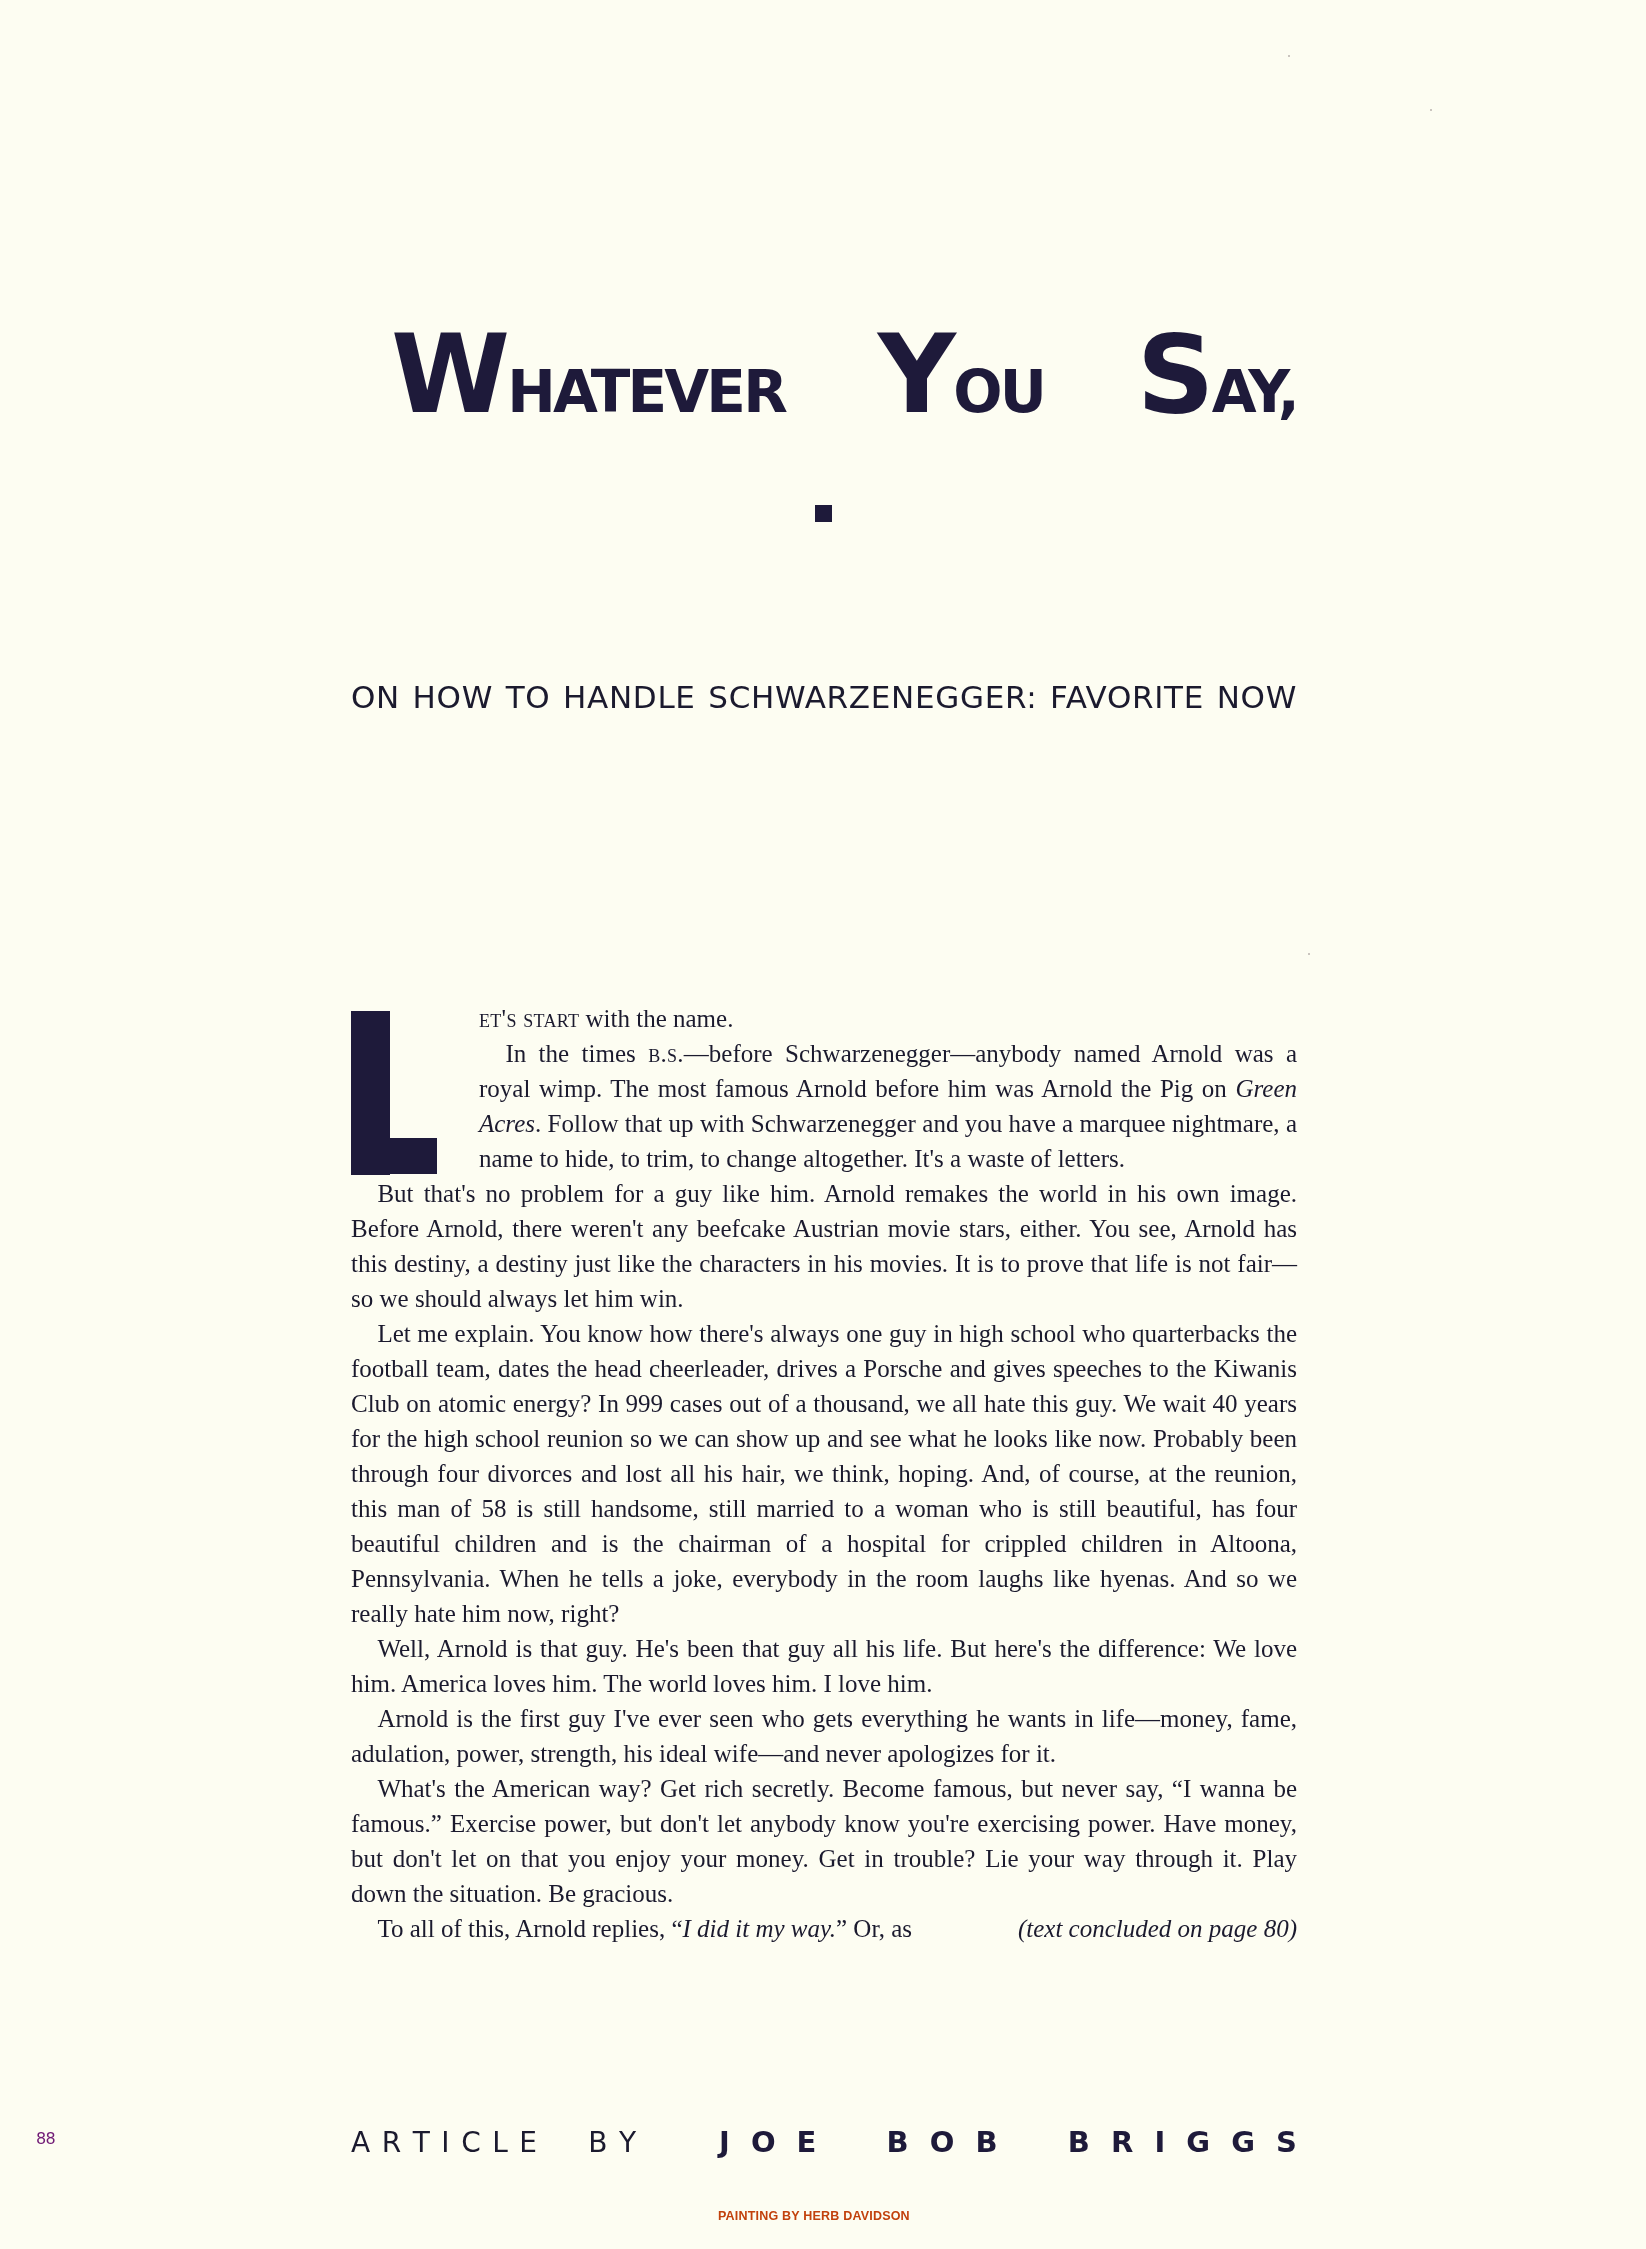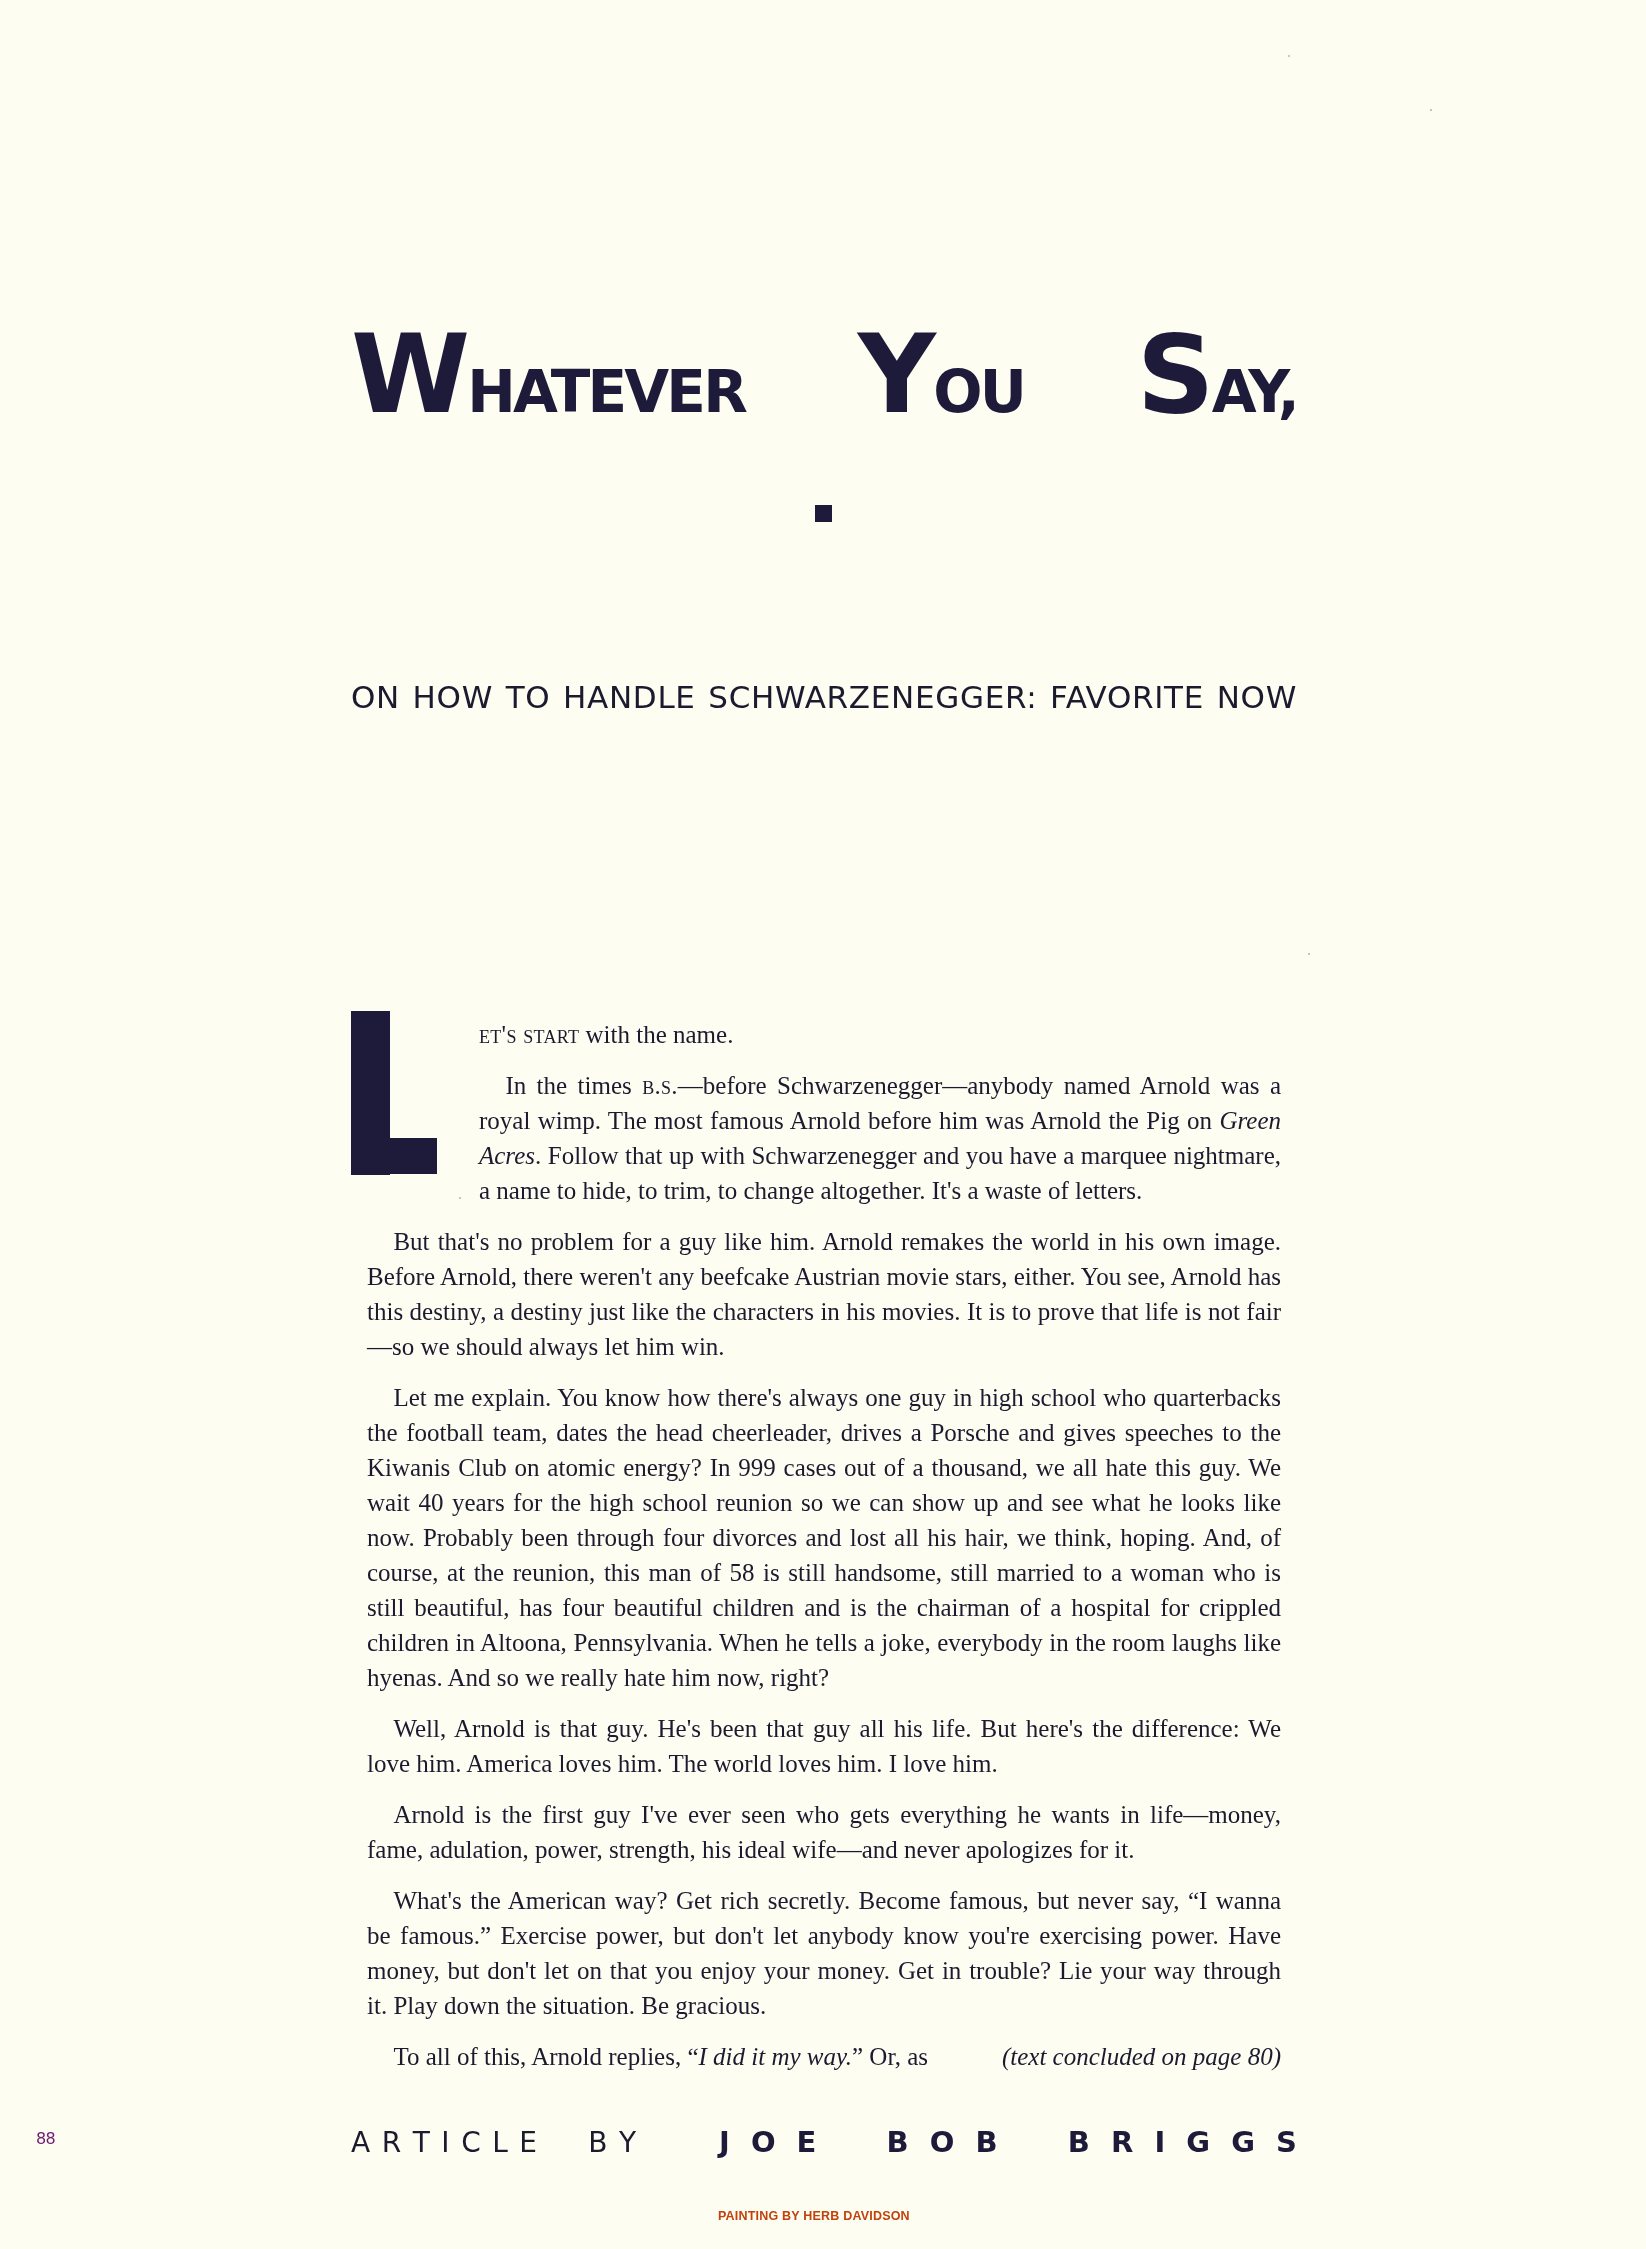--- a/index.html
+++ b/index.html
@@ -31,21 +31,21 @@
       font-family: "DejaVu Sans", sans-serif;
       font-weight: bold;
       color: #1e1a3a;
       white-space: nowrap;
       display: flex;
       justify-content: space-between;
       align-items: baseline;
       letter-spacing: -2.8px;
       line-height: 1;
     }
-    .title .word { display: inline-block; }
+    .title .word { display: inline-block; margin-left: 40px; }
     .title .cap { font-size: 108px; }
     .title .sc  { font-size: 58px; }
 
     .separator {
       position: absolute;
       left: 815px;
       top: 505px;
       width: 16.7px;
       height: 17.4px;
       background: #1e1a3a;
@@ -94,21 +94,21 @@
       width: 39px; height: 164px;
       background: #1e1a3a;
     }
     .dropcap .foot {
       position: absolute;
       left: 0; bottom: 1.4px;
       width: 86px; height: 36px;
       background: #1e1a3a;
     }
     .body p {
-      margin: 16px;
+      margin: 0;
       text-indent: 26.4px;
       font-family: Liberation Serif, serif;
     }
     .body p.first { text-indent: 0; }
     .smallcaps {
       font-variant: small-caps;
       text-transform: lowercase;
       letter-spacing: 0.3px;
     }
     .body .lastline {

